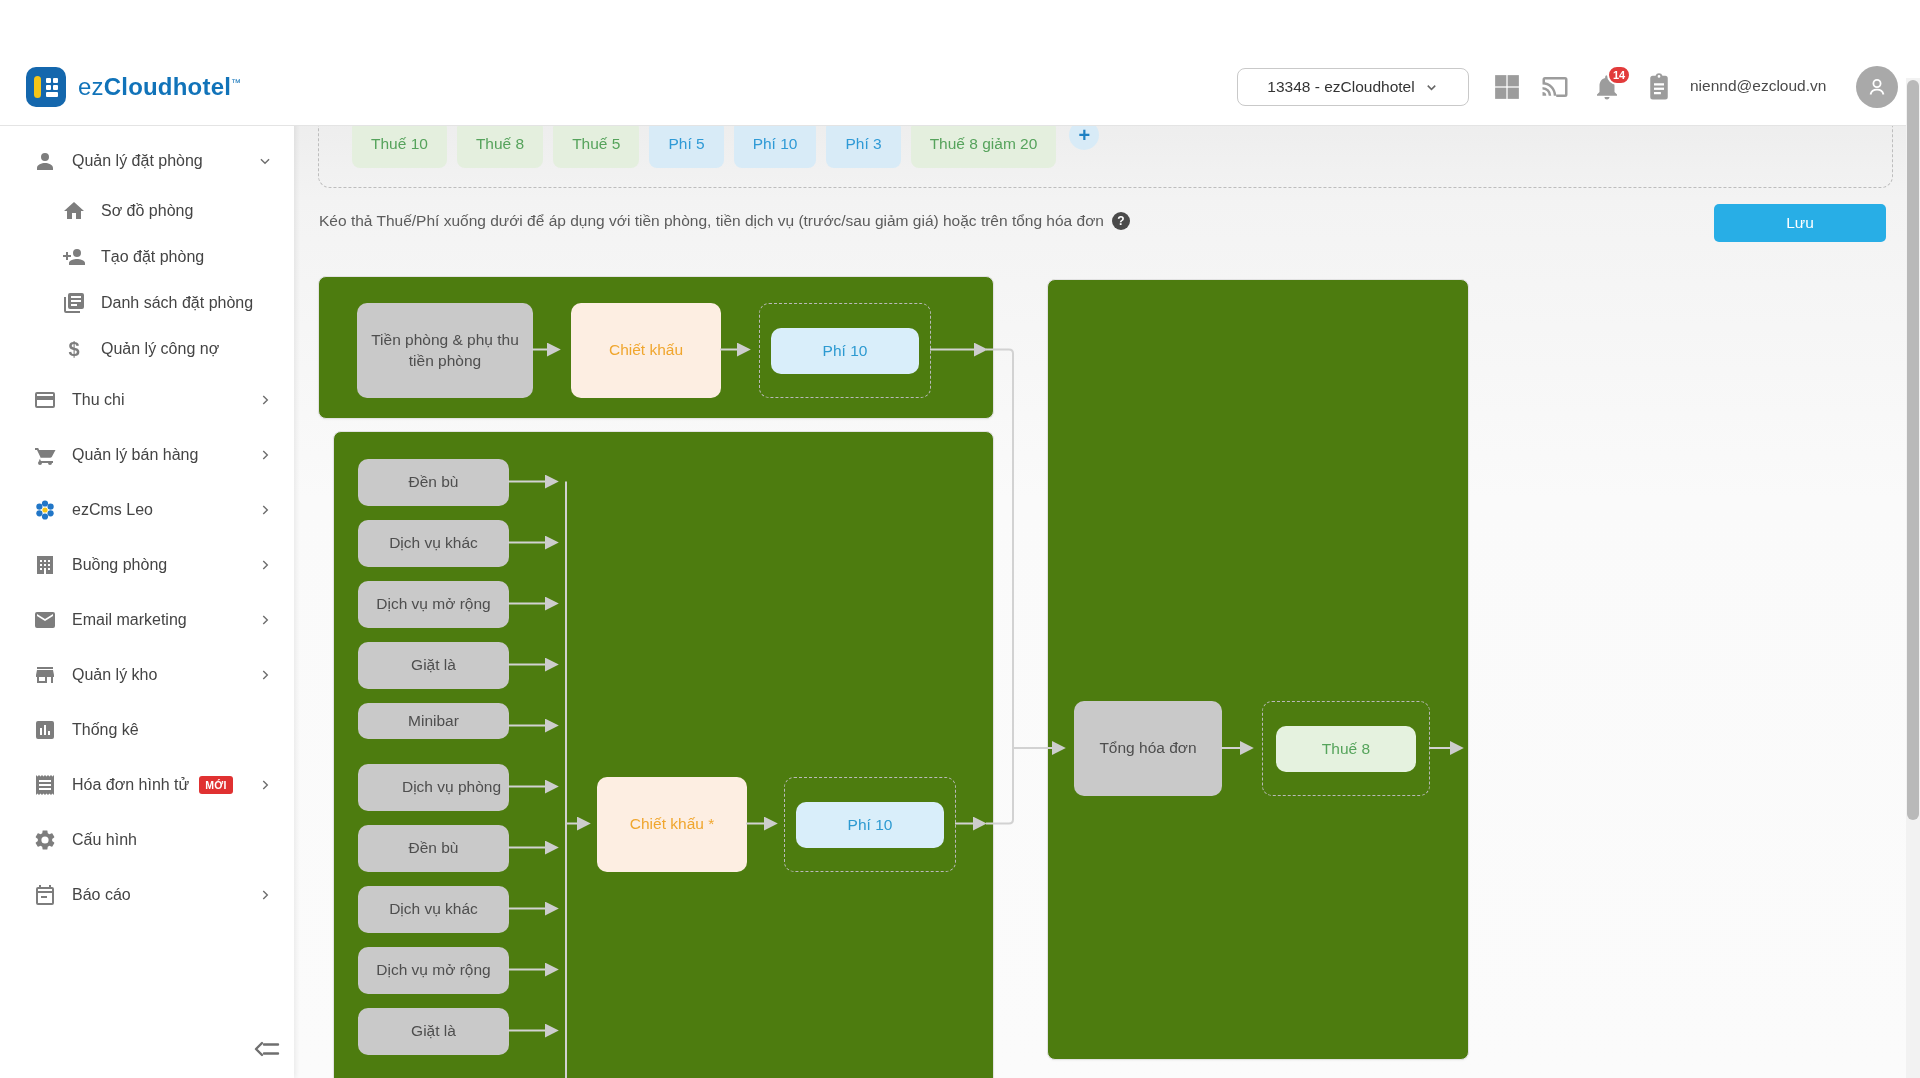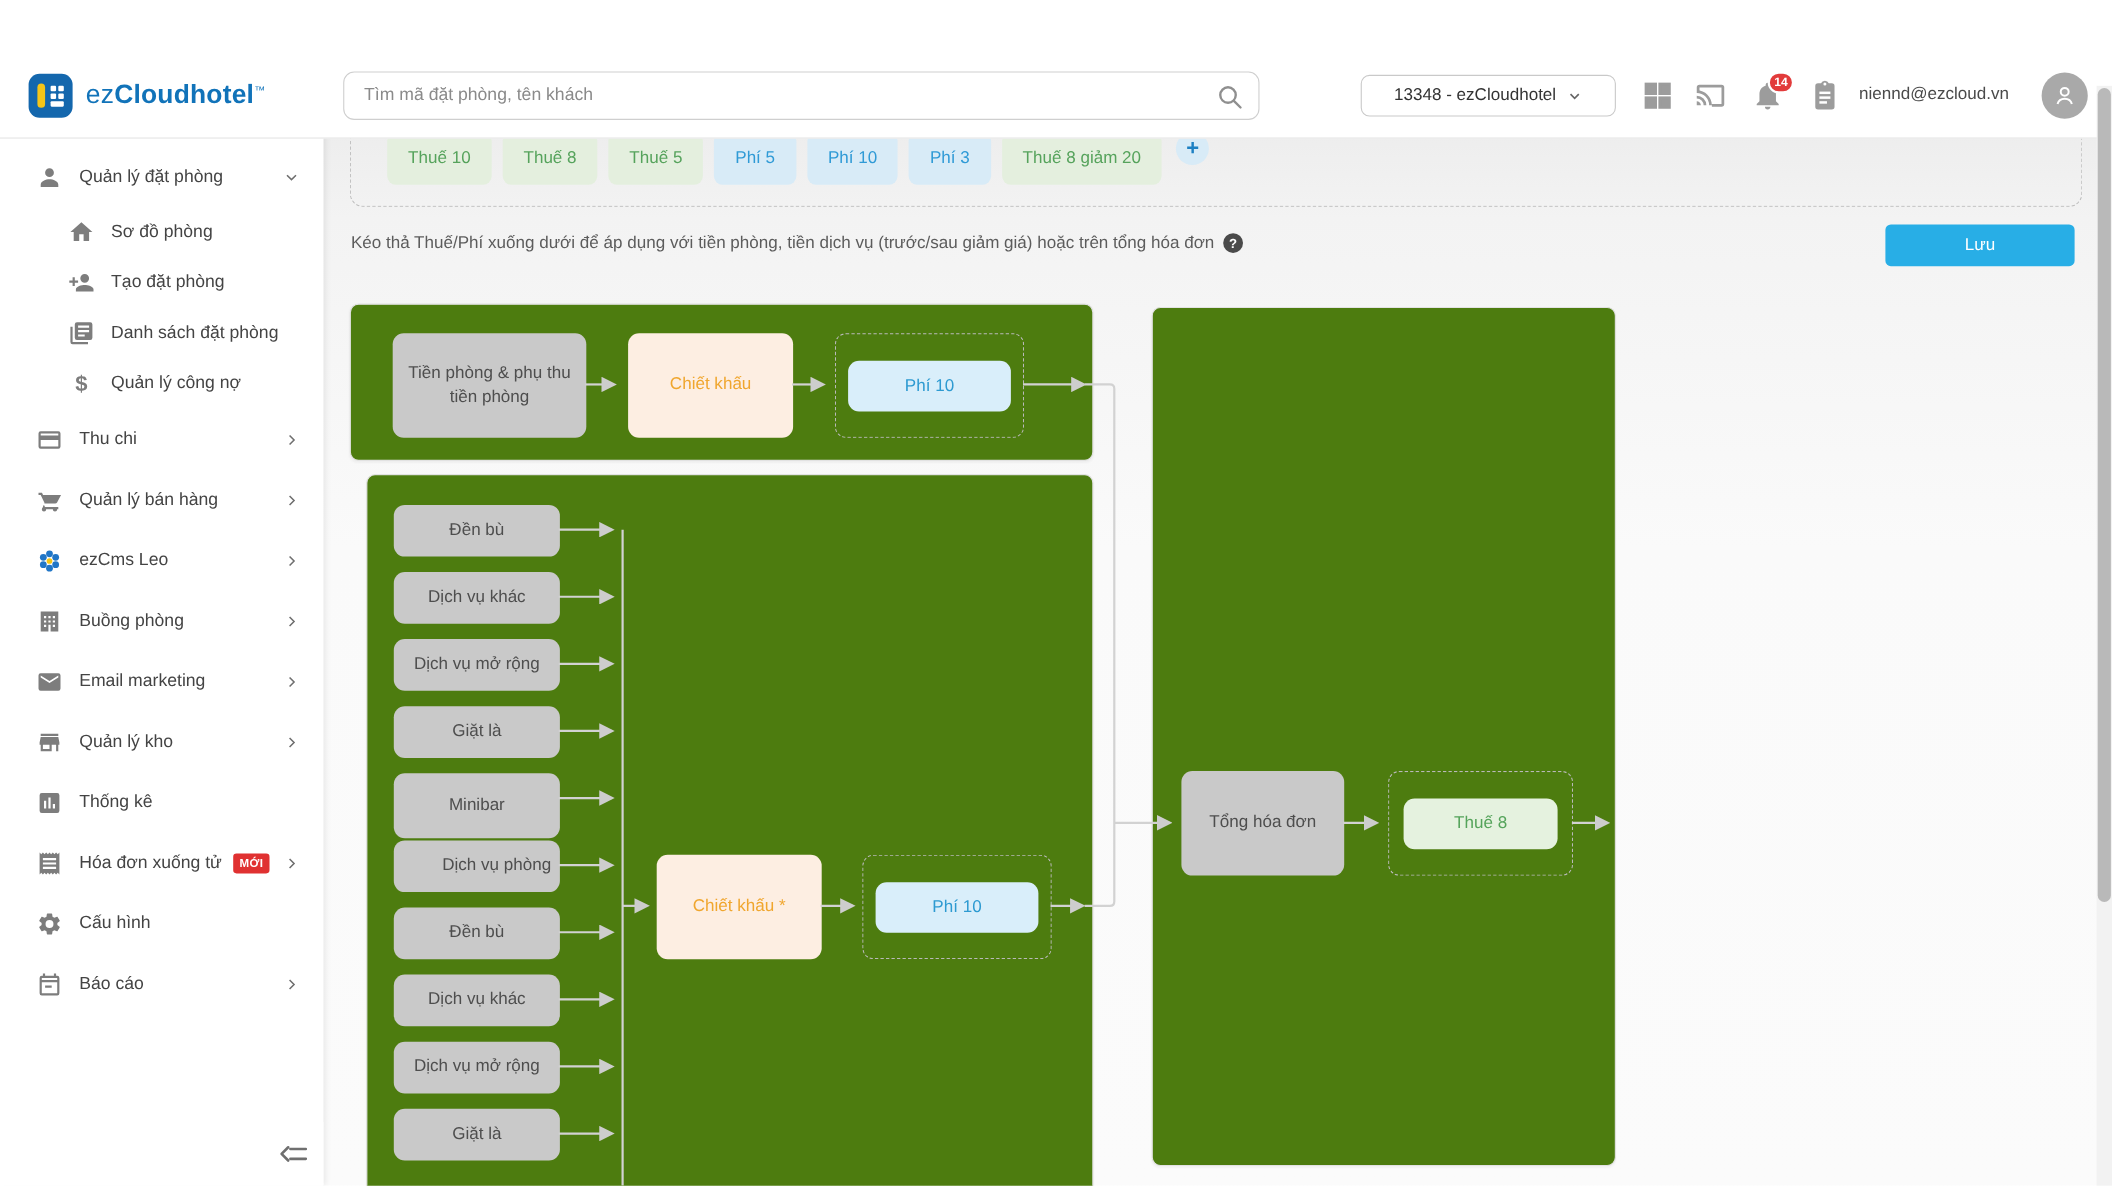--- a/index.html
+++ b/index.html
@@ -118,27 +118,20 @@
         <span class="ybar"></span>
         <span class="dot" style="left:20px;top:11px;"></span>
           <span class="dot" style="left:27px;top:11px;"></span>
         <span class="dot" style="left:20px;top:18px;"></span>
           <span class="dot" style="left:27px;top:18px;"></span>
         <span class="dot" style="left:20px;top:25px;width:12px;"></span>
       </div>
       <div class="logo-text"><span class="ez">ez</span><span class="brand">Cloudhotel</span><sup>™</sup></div>
     </div>
 
-    <div class="search-box">
-      <input type="text" placeholder="Tìm mã đặt phòng, tên khách" style="">
-      <svg class="search-glyph" viewBox="0 0 24 24">
-        <circle cx="10.5" cy="10.5" r="6.5" fill="none" stroke="#8f8f8f" stroke-width="2"></circle>
-        <line x1="15.4" y1="15.4" x2="21" y2="21" stroke="#8f8f8f" stroke-width="2" stroke-linecap="round"></line>
-      </svg>
-    </div>
 
     <div class="hotel-select">
       <span class="val">13348 - ezCloudhotel</span>
       <svg width="15" height="15" viewBox="0 0 24 24">
         <polyline points="6,9 12,15 18,9" fill="none" stroke="#666" stroke-width="2.4"></polyline>
       </svg>
     </div>
 
     <div class="hicon" style="left:1492px;">
       <svg viewBox="0 0 24 24" fill="none">
@@ -279,21 +272,21 @@
     <div class="sb-item">
       <span class="sb-icon"><svg viewBox="0 0 24 24">
             <path d="M19 3H5a2 2 0 0 0-2 2v14a2 2 0 0 0 2 2h14a2 2 0 0 0 2-2V5a2 2 0 0 0-2-2zM9 17H7v-7h2v7zm4 0h-2V7h2v10zm4 0h-2v-4h2v4z"></path>
           </svg></span>
       <span class="sb-label">Thống kê</span>
     </div>
     <div class="sb-item">
       <span class="sb-icon"><svg viewBox="0 0 24 24">
             <path d="M18 17H6v-2h12v2zm0-4H6v-2h12v2zm0-4H6V7h12v2zM3 22l1.5-1.5L6 22l1.5-1.5L9 22l1.5-1.5L12 22l1.5-1.5L15 22l1.5-1.5L18 22l1.5-1.5L21 22V2l-1.5 1.5L18 2l-1.5 1.5L15 2l-1.5 1.5L12 2l-1.5 1.5L9 2 7.5 3.5 6 2 4.5 3.5 3 2v20z"></path>
           </svg></span>
-      <span class="sb-label">Hóa đơn xuống tử</span>
+      <span class="sb-label">Hóa đơn hình tử</span>
       <span class="sb-badge">MỚI</span>
       <span class="sb-chev"><svg viewBox="0 0 24 24">
             <polyline points="9,5 16,12 9,19"></polyline>
           </svg></span>
     </div>
     <div class="sb-item">
       <span class="sb-icon"><svg viewBox="0 0 24 24">
             <path d="M19.14 12.94c.04-.3.06-.61.06-.94 0-.32-.02-.64-.07-.94l2.03-1.58c.18-.14.23-.41.12-.61l-1.92-3.32c-.12-.22-.37-.29-.59-.22l-2.39.96c-.5-.38-1.03-.7-1.62-.94l-.36-2.54c-.04-.24-.24-.41-.48-.41h-3.84c-.24 0-.43.17-.47.41l-.36 2.54c-.59.24-1.13.57-1.62.94l-2.39-.96c-.22-.08-.47 0-.59.22L2.74 8.87c-.12.21-.08.47.12.61l2.03 1.58c-.05.3-.09.63-.09.94s.02.64.07.94l-2.03 1.58c-.18.14-.23.41-.12.61l1.92 3.32c.12.22.37.29.59.22l2.39-.96c.5.38 1.03.7 1.62.94l.36 2.54c.05.24.24.41.48.41h3.84c.24 0 .44-.17.47-.41l.36-2.54c.59-.24 1.13-.56 1.62-.94l2.39.96c.22.08.47 0 .59-.22l1.92-3.32c.12-.22.07-.47-.12-.61l-2.01-1.58zM12 15.6a3.6 3.6 0 1 1 0-7.2 3.6 3.6 0 0 1 0 7.2z"></path>
           </svg></span>
       <span class="sb-label">Cấu hình</span>
@@ -337,21 +330,21 @@
     <div class="dashed-slot" style="left:440px;top:26px;width:172px;height:95px;">
       <div class="fbox fbox--blue" style="left:11px;top:24px;width:148px;height:46px;">Phí 10</div>
     </div>
   </div>
 
   <div class="card card2">
     <div class="fbox fbox--gray" style="left:24px;top:27px;width:151px;height:47px;">Đền bù</div>
     <div class="fbox fbox--gray" style="left:24px;top:88px;width:151px;height:47px;">Dịch vụ khác</div>
     <div class="fbox fbox--gray" style="left:24px;top:149px;width:151px;height:47px;">Dịch vụ mở rộng</div>
     <div class="fbox fbox--gray" style="left:24px;top:210px;width:151px;height:47px;">Giặt là</div>
-    <div class="fbox fbox--gray" style="left:24px;top:271px;width:151px;height:59px;">Minibar</div>
+    <div class="fbox fbox--gray" style="left:24px;top:271px;width:151px;height:36px;">Minibar</div>
     <div class="fbox fbox--gray" style="left:24px;top:332px;width:151px;height:47px;padding-left:36px;">Dịch vụ phòng</div>
     <div class="fbox fbox--gray" style="left:24px;top:393px;width:151px;height:47px;">Đền bù</div>
     <div class="fbox fbox--gray" style="left:24px;top:454px;width:151px;height:47px;">Dịch vụ khác</div>
     <div class="fbox fbox--gray" style="left:24px;top:515px;width:151px;height:47px;">Dịch vụ mở rộng</div>
     <div class="fbox fbox--gray" style="left:24px;top:576px;width:151px;height:47px;">Giặt là</div>
     <div class="fbox fbox--peach" style="left:263px;top:345px;width:150px;height:95px;">Chiết khấu *</div>
     <div class="dashed-slot" style="left:450px;top:345px;width:172px;height:95px;">
       <div class="fbox fbox--blue" style="left:11px;top:24px;width:148px;height:46px;">Phí 10</div>
     </div>
   </div>

